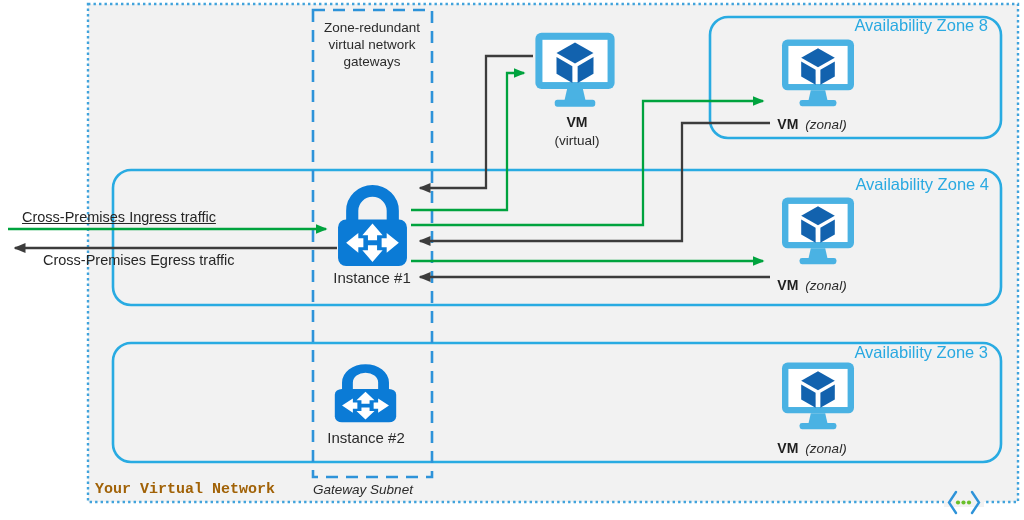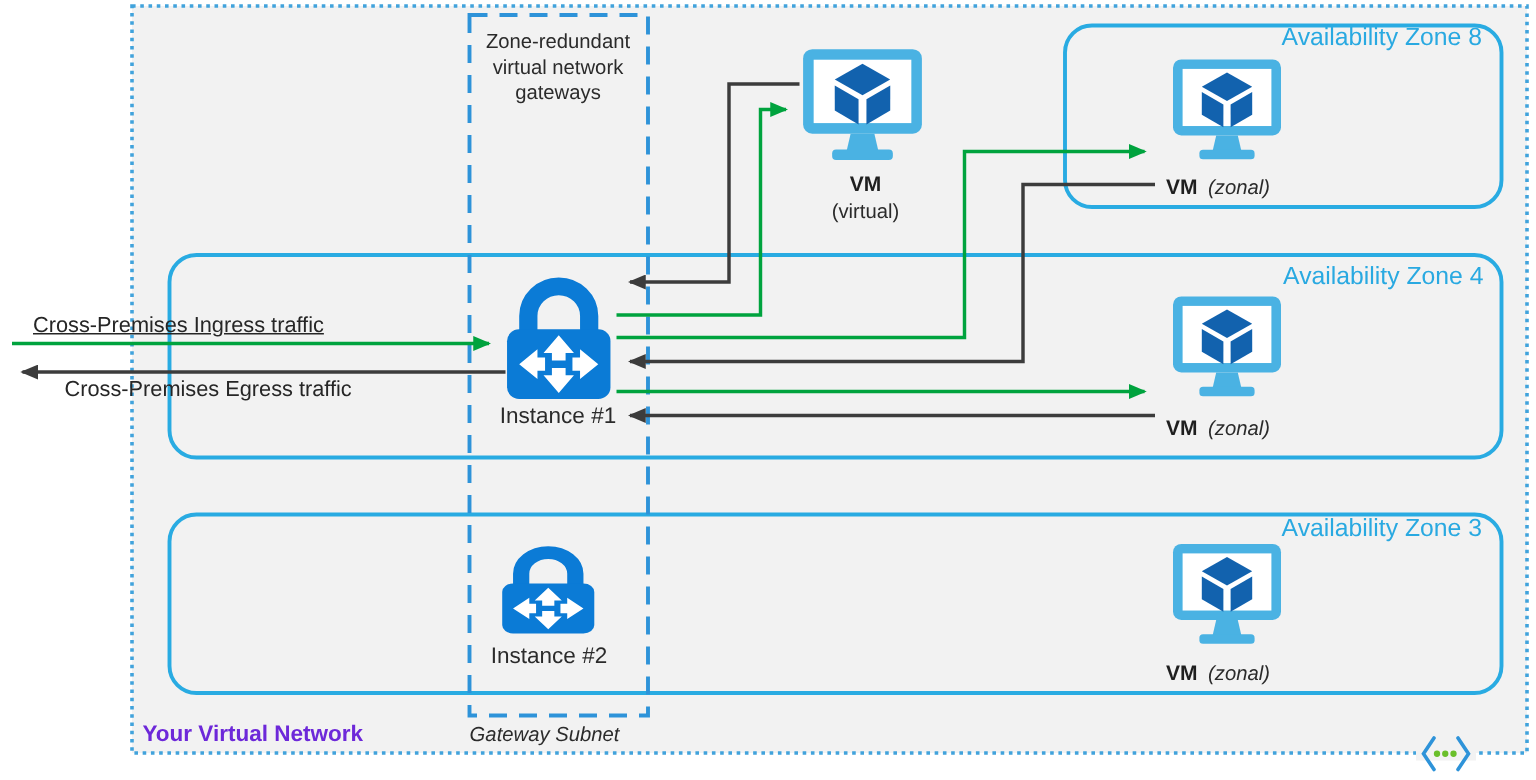--- a/index.html
+++ b/index.html
@@ -9,21 +9,21 @@
   }
   #diagram-svg{position:absolute;left:0;top:0;}
   .lbl{position:absolute;white-space:nowrap;}
   .az-label{font-size:16.5px;color:#29a9e1;text-align:right;}
   .caption{font-size:13.5px;line-height:1.25;text-align:center;white-space:normal;}
   .vm-label{text-align:center;font-size:13.5px;line-height:1.3;}
   .vm-label b{font-size:14px;color:#1f1f1f;}
   .vm-label .qual{margin-left:7px;font-style:italic;}
   .inst-label{font-size:15px;text-align:center;}
   .traffic-label{font-size:14.5px;color:#262626;}
-  .vnet-label{font-size:15px;font-weight:bold;color:#6d28d9;}
+  .vnet-label{font-size:15px;font-weight:bold;color:#a16207;font-family:Liberation Mono, monospace;}
   .subnet-label{font-size:13.5px;text-align:center;font-style:italic;}
 </style>
 </head>
 <body>
 
 <div id="stage">
 
   <svg id="diagram-svg" width="1024" height="520" viewBox="0 0 1024 520">
     <defs>
       <marker id="mg" viewBox="0 0 12 10" markerWidth="12" markerHeight="10" refX="10.5" refY="5" orient="auto" markerUnits="userSpaceOnUse">

